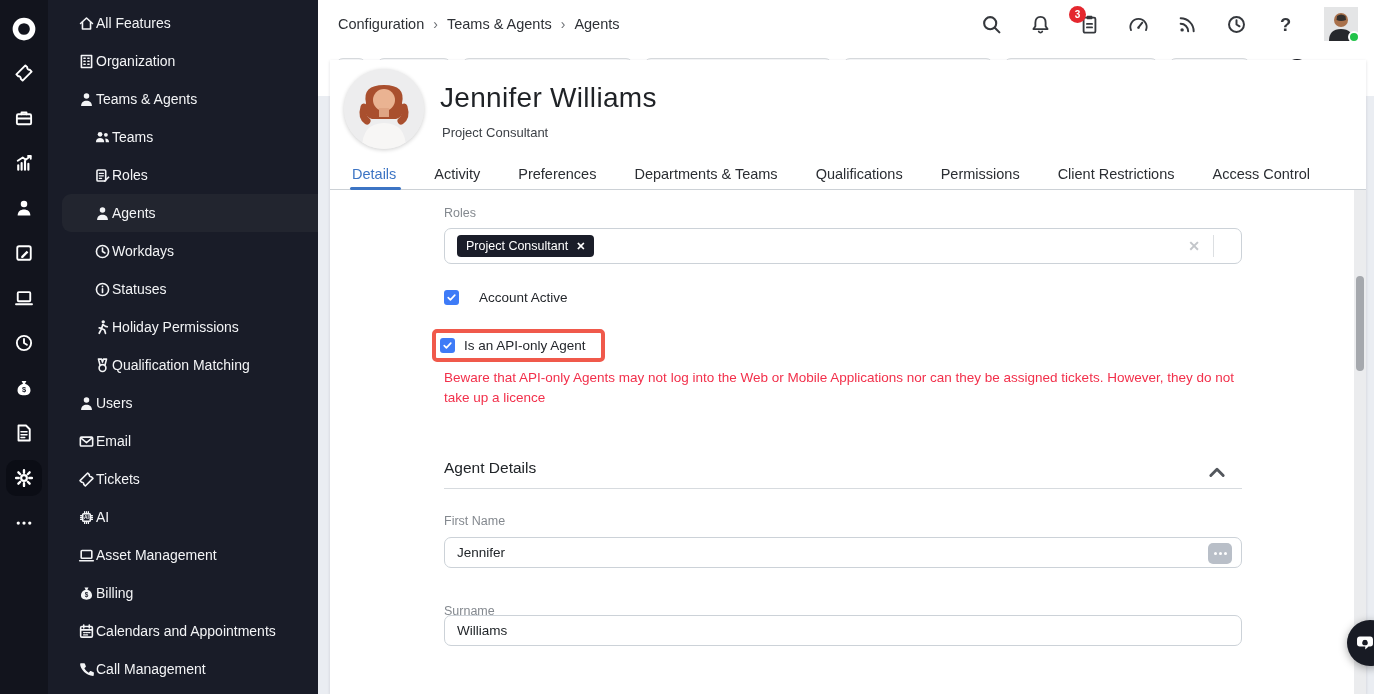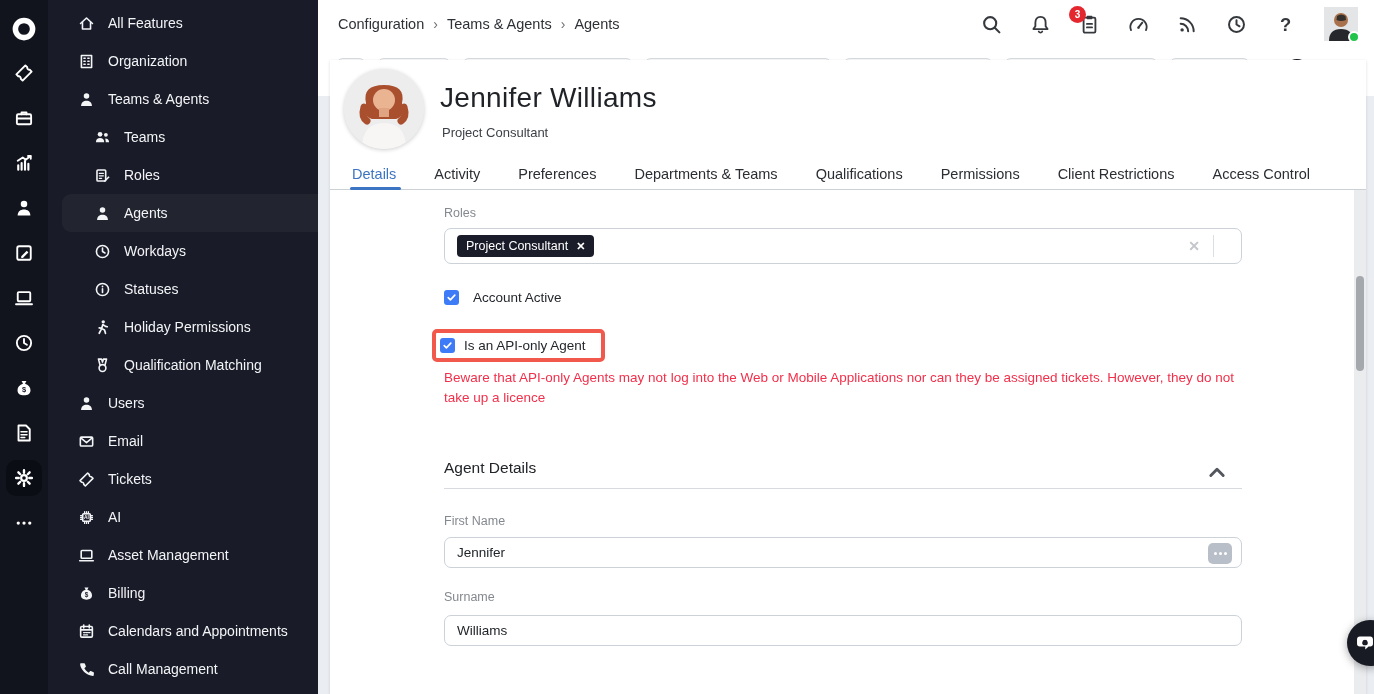--- a/index.html
+++ b/index.html
@@ -7,21 +7,21 @@
   svg{display:block}
   
   .rail{position:absolute;left:0;top:0;bottom:0;width:48px;background:#12141d;display:flex;flex-direction:column;align-items:center;padding-top:8px;z-index:5}
   .rail-item{height:45px;display:flex;align-items:center;justify-content:center;color:#fff;cursor:pointer}
   .rail-item svg{width:20px;height:20px}
   .rail-logo{height:42px;display:flex;align-items:center;justify-content:center;color:#fff}
   .rail-logo svg{width:26px;height:26px}
   .rail-item.active{background:#0b0d15;width:36px;height:36px;border-radius:10px;margin:4.5px 0}
   
   .menu{position:absolute;left:48px;top:0;bottom:0;width:270px;background:#191c28;padding-top:4px;z-index:4}
-  .mi{height:38px;display:flex;align-items:center;gap:13px;padding-left:30px;color:#f3f4f6;font-size:14px;cursor:pointer;white-space:nowrap}
+  .mi{height:38px;display:flex;align-items:center;gap:1px;padding-left:30px;color:#f3f4f6;font-size:14px;cursor:pointer;white-space:nowrap}
   .mi svg{width:17px;height:17px;flex:none}
   .mi.sub{padding-left:46px}
   .mi.active{background:#22252f;border-radius:9px 0 0 9px;margin-left:14px;padding-left:32px}
   
   .main{position:absolute;left:318px;right:0;top:0;bottom:0}
   .topbar{height:48px;background:#fff;display:flex;align-items:center;padding:0 16px 0 20px}
   .crumbs{display:flex;align-items:center;gap:9px;font-size:14.5px;color:#2e3136}
   .crumb{cursor:pointer}
   .crumb-sep::after{content:'›';color:#6d7075;font-size:14px}
   .top-icons{margin-left:auto;display:flex;align-items:center;gap:28px;color:#35383d}
@@ -54,31 +54,31 @@
   .tcontent{position:absolute;left:0;right:0;top:130px;bottom:0;overflow:hidden}
   .flabel{position:absolute;left:114px;font-size:12.5px;color:#84898f}
   .inp{position:absolute;left:114px;width:798px;border:1px solid #ccd2d8;border-radius:7px;background:#fff;display:flex;align-items:center;padding:0 12px;font-size:13.5px;color:#212529}
   .roles-sel{top:38px;height:36px}
   .tag{background:#1a1d29;color:#fff;font-size:12.5px;border-radius:4px;padding:4px 9px;display:inline-flex;align-items:center;gap:8px;cursor:default}
   .tag .x{font-size:11px;font-weight:700;cursor:pointer}
   .sel-ctrls{margin-left:auto;display:flex;align-items:center;color:#c3c6ca}
   .sel-ctrls .clr{font-size:14px;font-weight:700;cursor:pointer;padding:0 13px}
   .sel-ctrls .bar{width:1px;height:22px;background:#dcdfe2}
   .sel-ctrls svg{width:15px;height:15px;margin:0 6px 0 13px;cursor:pointer}
-  .chk-row{position:absolute;display:flex;align-items:flex-start;gap:14px;font-size:13.5px;color:#24272c}
+  .chk-row{position:absolute;display:flex;align-items:flex-start;gap:20px;font-size:13.5px;color:#24272c}
   .chk{width:15px;height:15px;border-radius:3px;background:#3e7bf7;display:flex;align-items:center;justify-content:center;cursor:pointer;flex:none}
   .chk svg{width:11px;height:11px}
   .api-hl{position:absolute;left:102px;top:139px;border:4px solid #f0594b;border-radius:5px;display:flex;align-items:center;gap:9px;padding:5px 15px 5px 4px;font-size:13.5px;color:#24272c}
   .warn{position:absolute;left:114px;top:178px;width:795px;font-size:13.5px;line-height:19.5px;color:#f2304b}
   .sect-title{position:absolute;left:114px;top:269px;font-size:15.5px;font-weight:500;color:#212529}
   .sect-chev{position:absolute;left:876px;top:271px;color:#53575d;cursor:pointer}
   .sect-chev svg{width:22px;height:22px}
   .sect-div{position:absolute;left:114px;top:298px;width:798px;height:1px;background:#d7dbdf}
   .fn-label{top:324px}.fn-inp{top:347px;height:31px}
-  .sn-label{top:400px}.sn-inp{top:425px;height:31px}
+  .sn-label{top:414px}.sn-inp{top:425px;height:31px}
   .trans-btn{position:absolute;right:9px;top:5px;width:24px;height:21px;background:#b9bfc8;border-radius:5px;display:flex;align-items:center;justify-content:center;gap:2px;cursor:pointer}
   .trans-btn i{width:3px;height:3px;border-radius:50%;background:#fff}
   
   .vtrack{position:absolute;right:0;top:0;bottom:0;width:12px;background:#ebecee}
   .vthumb{position:absolute;left:2px;width:8px;top:86px;height:95px;border-radius:4px;background:#a5a8ad;cursor:pointer}
   
   .chat-fab{position:absolute;right:-19px;bottom:28px;width:46px;height:46px;border-radius:50%;background:#181b24;display:flex;align-items:center;justify-content:flex-start;padding-left:7px;box-shadow:0 2px 8px rgba(0,0,0,.35);cursor:pointer;z-index:9}
   .chat-fab svg{width:22px;height:22px}
 </style>
 </head>

